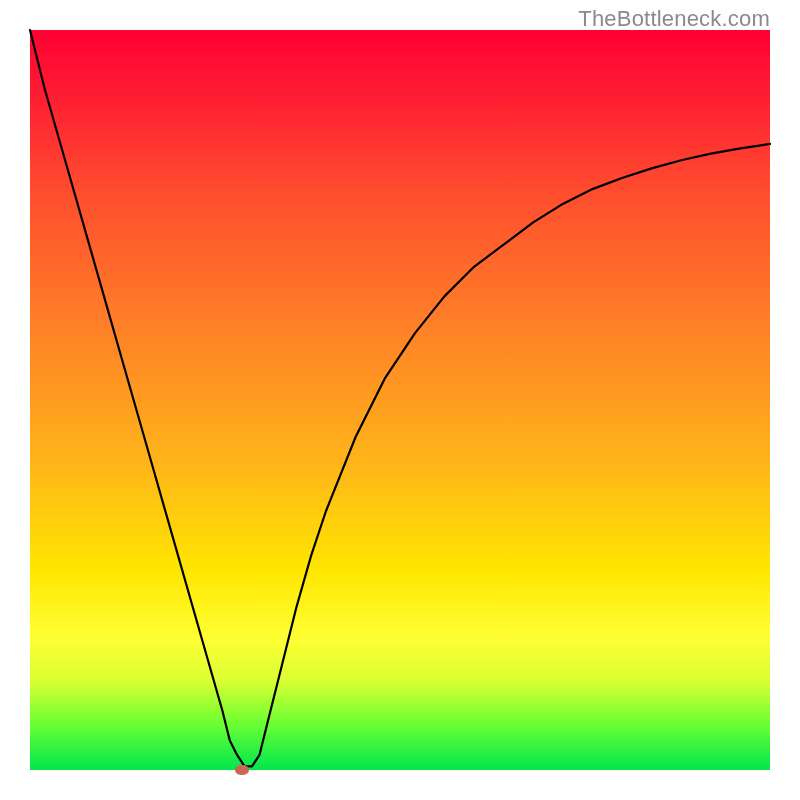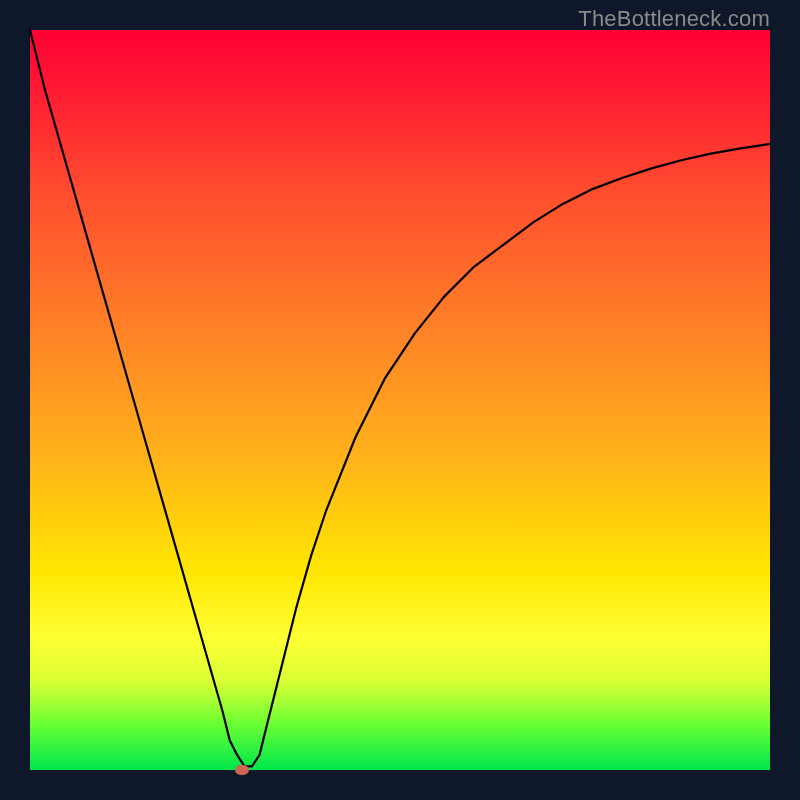--- a/index.html
+++ b/index.html
@@ -8,21 +8,21 @@
     width: 800px;
     height: 800px;
     background: #000;
     overflow: hidden;
     font-family: Arial, Helvetica, sans-serif;
   }
   .frame {
     position: relative;
     width: 800px;
     height: 800px;
-    background: #0f172a;
+    background: #ffffff;
   }
   .plot-area {
     position: absolute;
     left: 30px;
     top: 30px;
     width: 740px;
     height: 740px;
     
     background: linear-gradient(
       to bottom,

